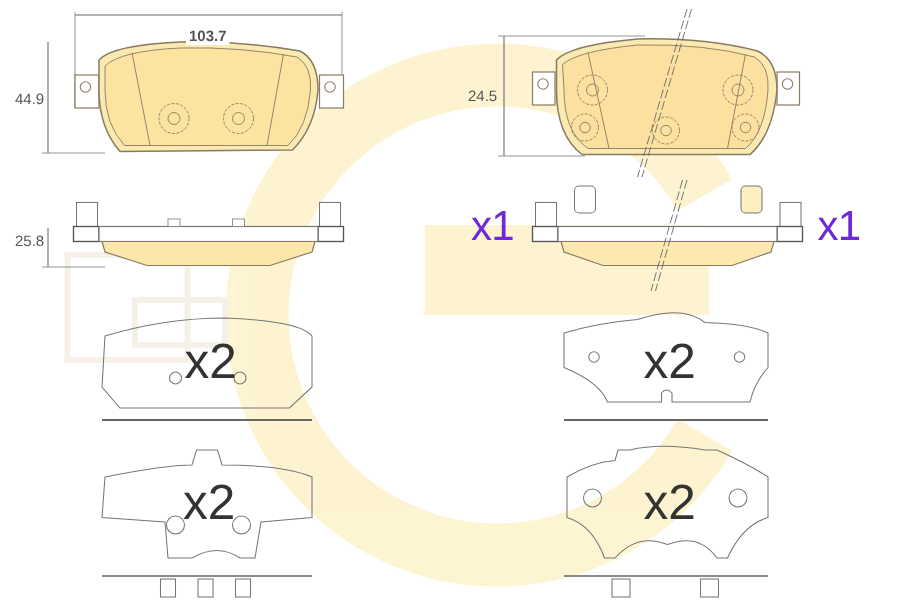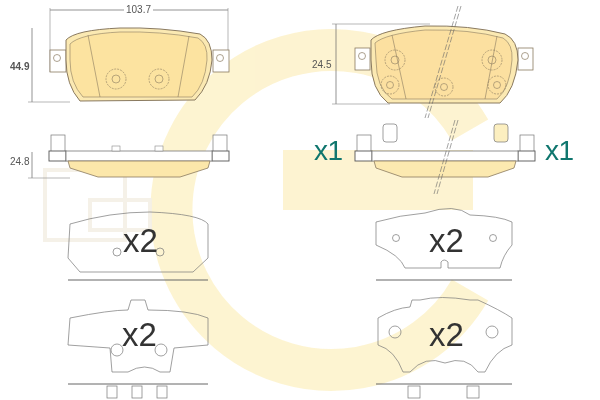--- a/index.html
+++ b/index.html
@@ -1,20 +1,20 @@
 <!DOCTYPE html>
 <html><head>
 <meta charset="utf-8">
 <style>
   html, body { margin: 0; padding: 0; background: #ffffff; }
   body { width: 600px; height: 400px; position: relative; overflow: hidden;
          font-family: "Liberation Sans", sans-serif; }
   #canvas { position: absolute; left: 0; top: 0; width: 600px; height: 400px; }
   .dim { position: absolute; font-size: 10px; color: #555555; line-height: 1; }
-  .qty-lg { position: absolute; font-size: 28px; color: #0f766e; line-height: 1; letter-spacing: -0.5px; }
+  .qty-lg { position: absolute; font-size: 28px; color: #6d28d9; line-height: 1; letter-spacing: -0.5px; }
   .qty-md { position: absolute; font-size: 33px; color: #333333; line-height: 1; }
 </style>
 </head>
 <body>
 
 <svg id="canvas" width="600" height="400" viewBox="0 0 600 400" xmlns="http://www.w3.org/2000/svg">
 
   <g fill="none" stroke="#fdf3cf" stroke-width="42" opacity="0.95">
     <path d="M 470 130 A 160 160 0 1 0 470 290"></path>
     <rect x="283" y="150" width="190" height="60" fill="#fdf3cf" stroke="none"></rect>
@@ -124,23 +124,23 @@
   <g fill="none" stroke="#777" stroke-width="0.7">
     <path d="M 378 318 Q 395 308 410 307 L 412 300 L 420 300 Q 440 295 470 300 L 478 300 Q 500 310 512 318 L 512 345 Q 495 350 485 372 L 478 372 Q 466 355 445 363 Q 425 355 410 372 L 403 372 Q 395 350 378 345 Z"></path>
     <circle cx="395" cy="332" r="6"></circle>
     <circle cx="492" cy="332" r="6"></circle>
     <line x1="376" y1="384" x2="512" y2="384" stroke="#666" stroke-width="1"></line>
     <rect x="408" y="386" width="12" height="12"></rect>
     <rect x="467" y="386" width="12" height="12"></rect>
   </g>
 </svg>
 
-<div class="dim" style="left:124px; top:5px; background:#fff; padding:0 2px;">103.7</div>
-<div class="dim" style="left:10px; top:62px;font-weight:bold;">44.9</div>
-<div class="dim" style="left:10px; top:157px;">24.8</div>
+<div class="dim" style="left:124px; top:20px; background:#fff; padding:0 2px;font-weight:bold;">103.7</div>
+<div class="dim" style="left:10px; top:62px;">44.9</div>
+<div class="dim" style="left:10px; top:157px;">25.8</div>
 <div class="dim" style="left:312px; top:60px;">24.5</div>
 
 <div class="qty-lg" style="left:314px; top:137px;">x1</div>
 <div class="qty-lg" style="left:545px; top:137px;">x1</div>
 
 <div class="qty-md" style="left:123px; top:224px;">x2</div>
 <div class="qty-md" style="left:429px; top:224px;">x2</div>
 <div class="qty-md" style="left:122px; top:318px;">x2</div>
 <div class="qty-md" style="left:429px; top:318px;">x2</div>
 

